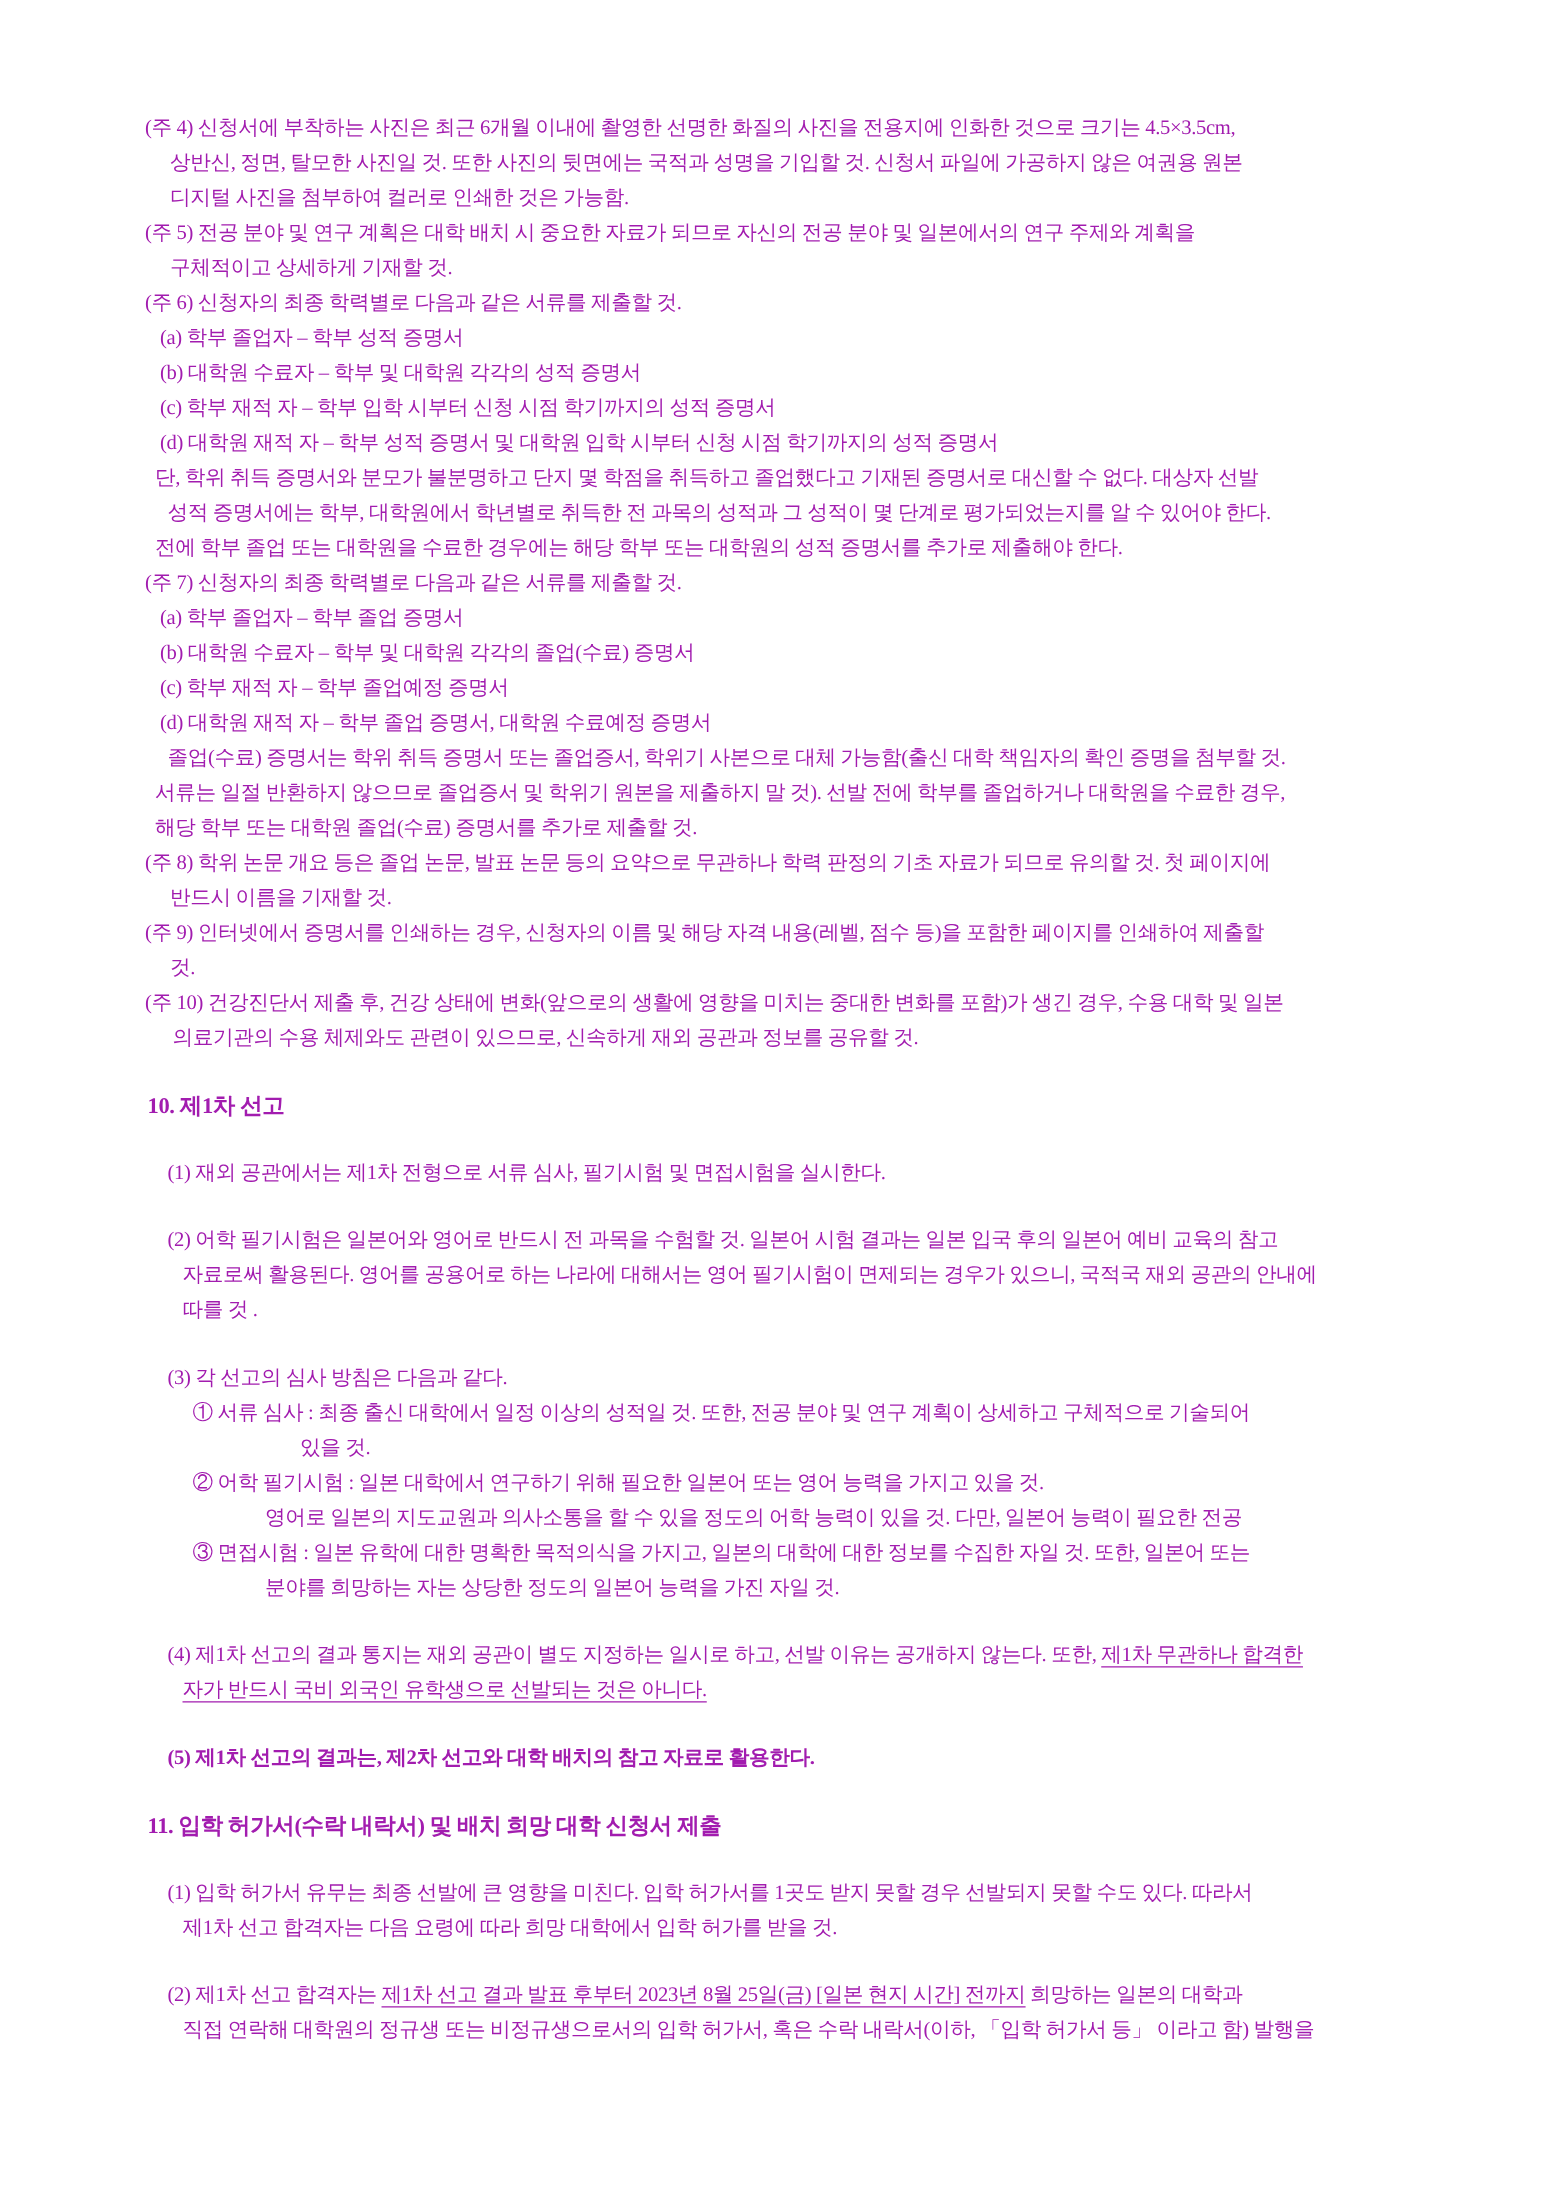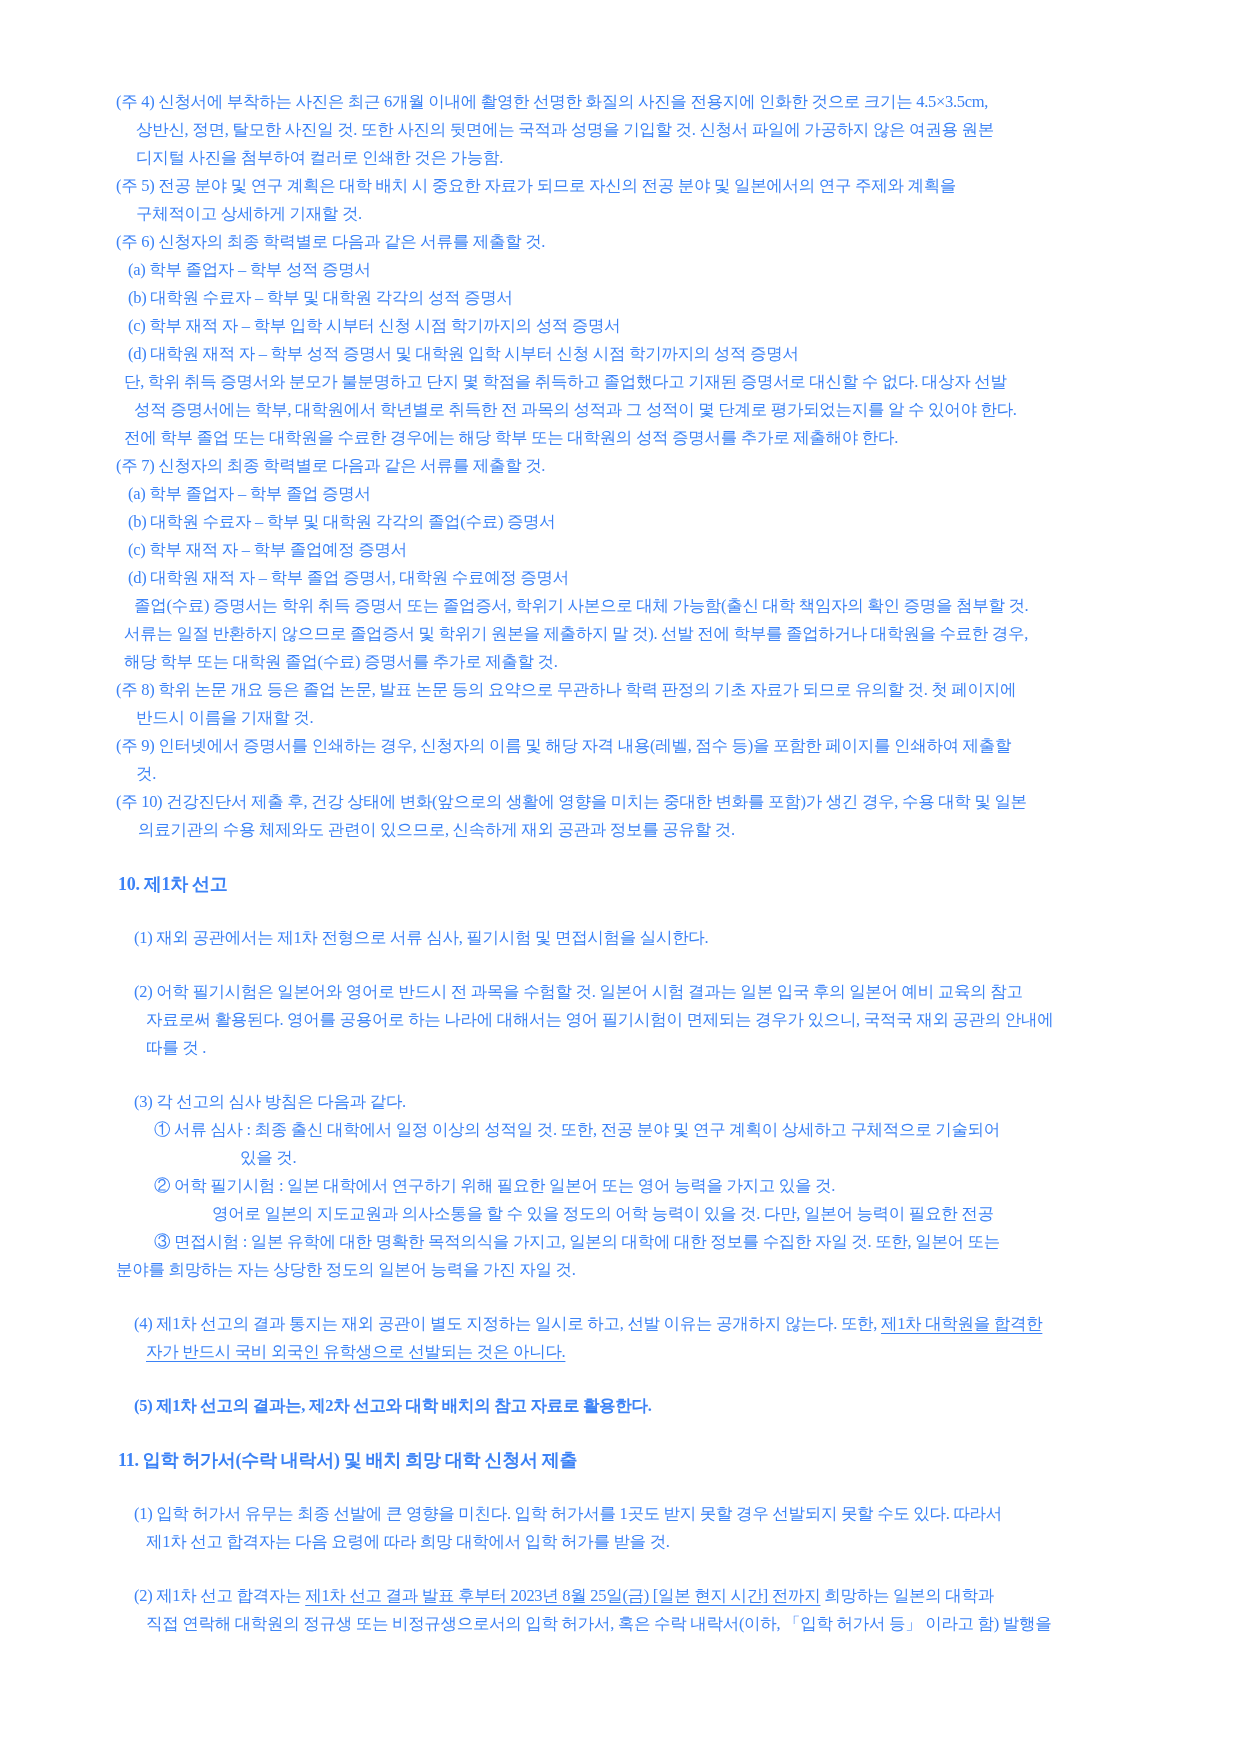--- a/index.html
+++ b/index.html
@@ -7,21 +7,21 @@
     padding: 0;
     background: #ffffff;
   }
   .page {
     position: relative;
     width: 1241px;
     height: 1754px;
     background: #ffffff;
     overflow: hidden;
     font-family: "Liberation Serif", "DejaVu Serif", serif;
-    color: #3b82f6;
+    color: #a21caf;
   }
   .doc {
     position: absolute;
     top: 88px;
     left: 116px;
     width: 1010px;
   }
   .line {
     font-size: 16.5px;
     line-height: 28px;
@@ -86,22 +86,22 @@
           <div class="line" style="margin-left: 18px; margin-top: 26px;"><span>(1) 재외 공관에서는 제1차 전형으로 서류 심사, 필기시험 및 면접시험을 실시한다.</span></div>
           <div class="line" style="margin-left: 18px; margin-top: 26px;"><span>(2) 어학 필기시험은 일본어와 영어로 반드시 전 과목을 수험할 것. 일본어 시험 결과는 일본 입국 후의 일본어 예비 교육의 참고</span></div>
           <div class="line" style="margin-left: 30px;"><span>자료로써 활용된다. 영어를 공용어로 하는 나라에 대해서는 영어 필기시험이 면제되는 경우가 있으니, 국적국 재외 공관의 안내에</span></div>
           <div class="line" style="margin-left: 30px;"><span>따를 것 .</span></div>
           <div class="line" style="margin-left: 18px; margin-top: 26px;"><span>(3) 각 선고의 심사 방침은 다음과 같다.</span></div>
           <div class="line" style="margin-left: 38px;"><span>① 서류 심사 : 최종 출신 대학에서 일정 이상의 성적일 것. 또한, 전공 분야 및 연구 계획이 상세하고 구체적으로 기술되어</span></div>
           <div class="line" style="margin-left: 124px;"><span>있을 것.</span></div>
           <div class="line" style="margin-left: 38px;"><span>② 어학 필기시험 : 일본 대학에서 연구하기 위해 필요한 일본어 또는 영어 능력을 가지고 있을 것.</span></div>
           <div class="line" style="margin-left: 96px;"><span>영어로 일본의 지도교원과 의사소통을 할 수 있을 정도의 어학 능력이 있을 것. 다만, 일본어 능력이 필요한 전공</span></div>
           <div class="line" style="margin-left: 38px;"><span>③ 면접시험 : 일본 유학에 대한 명확한 목적의식을 가지고, 일본의 대학에 대한 정보를 수집한 자일 것. 또한, 일본어 또는</span></div>
-          <div class="line" style=""><span>분야를 희망하는 자는 상당한 정도의 일본어 능력을 가진 자일 것.</span></div>
-          <div class="line" style="margin-left: 18px; margin-top: 26px;"><span>(4) 제1차 선고의 결과 통지는 재외 공관이 별도 지정하는 일시로 하고, 선발 이유는 공개하지 않는다. 또한, </span><span class="u">제1차 대학원을 합격한</span></div>
+          <div class="line" style="margin-left: 96px;"><span>분야를 희망하는 자는 상당한 정도의 일본어 능력을 가진 자일 것.</span></div>
+          <div class="line" style="margin-left: 18px; margin-top: 26px;"><span>(4) 제1차 선고의 결과 통지는 재외 공관이 별도 지정하는 일시로 하고, 선발 이유는 공개하지 않는다. 또한, </span><span class="u">제1차 무관하나 합격한</span></div>
           <div class="line" style="margin-left: 30px;"><span class="u">자가 반드시 국비 외국인 유학생으로 선발되는 것은 아니다. </span></div>
           <div class="line" style="margin-left: 18px; margin-top: 26px; font-weight: bold;"><span>(5) 제1차 선고의 결과는, 제2차 선고와 대학 배치의 참고 자료로 활용한다.</span></div>
         </div>
     </section>
 
     <section>
       <div class="h2">11. 입학 허가서(수락 내락서) 및 배치 희망 대학 신청서 제출</div>
       <div>
           <div class="line" style="margin-left: 18px; margin-top: 26px;"><span>(1) 입학 허가서 유무는 최종 선발에 큰 영향을 미친다. 입학 허가서를 1곳도 받지 못할 경우 선발되지 못할 수도 있다. 따라서</span></div>
           <div class="line" style="margin-left: 30px;"><span>제1차 선고 합격자는 다음 요령에 따라 희망 대학에서 입학 허가를 받을 것.</span></div>

